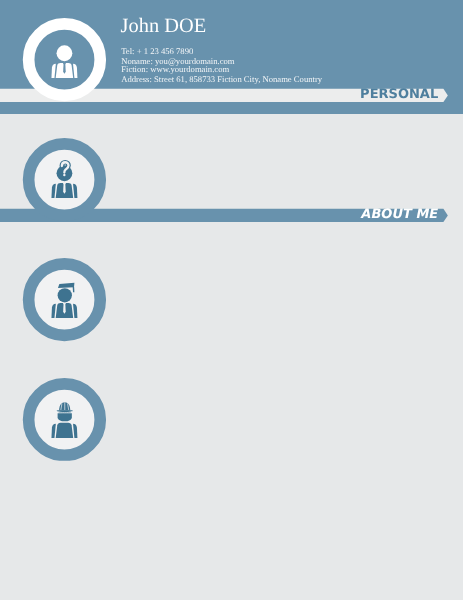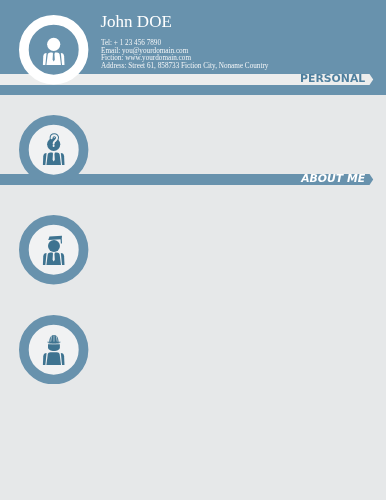--- a/index.html
+++ b/index.html
@@ -30,21 +30,21 @@
   .circ svg{position:absolute;left:0;top:0;width:69.4px;height:69.4px;overflow:visible;}
 </style>
 </head>
 <body>
 
 <div class="page">
   <div class="hdr"></div>
   <div class="hdr-name">John DOE</div>
   <div class="hdr-contacts">
     <div>Tel: + 1 23 456 7890</div>
-    <div>Email: you@yourdomain.com</div>
+    <div>Noname: you@yourdomain.com</div>
     <div>Fiction: www.yourdomain.com</div>
     <div>Address: Street  61, 858733 Fiction City, Noname Country</div>
   </div>
 
   <div class="ribbon light" style="top:73.8px">
     <svg viewBox="0 0 386 11" preserveAspectRatio="none">
       <path d="M0 0 H369.5 L373.2 5.5 L369.5 11 H0 Z" fill="#eceded"></path>
       </svg>
     <div class="lbl">PERSONAL</div>
   </div>

